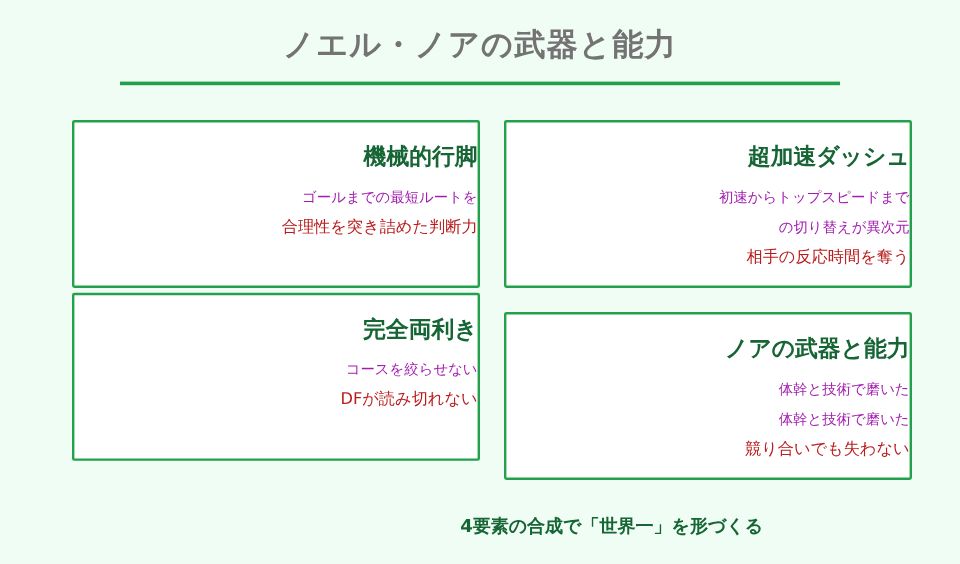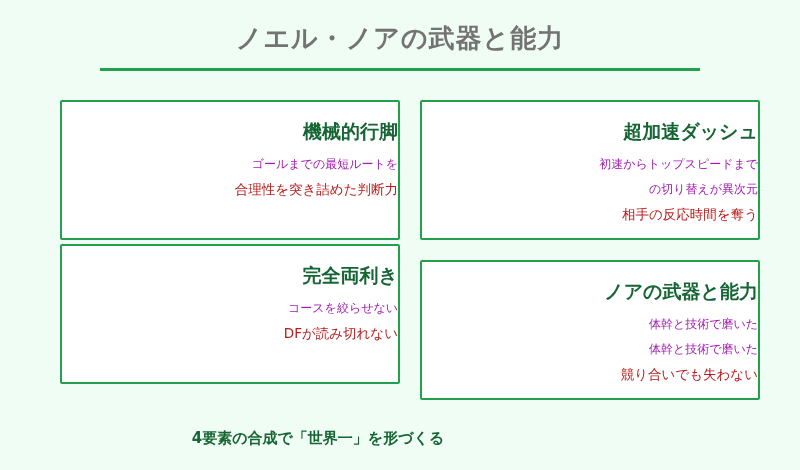--- a/index.html
+++ b/index.html
@@ -28,21 +28,21 @@
     margin-top:16px; font-size:19px; font-weight:bold; color:#166534;
     line-height:26px;
   }
   .card-desc {
     margin-top:8px; font-size:12px; color:#a21caf; line-height:25px;
   }
   .card-note {
     margin-top:2px; font-size:13.5px; color:#b91c1c; line-height:20px;
   }
   .footer {
-    position:absolute; left:0; top:427px; width:636px; text-align:center;
+    position:absolute; left:0; top:427px; width:636px; text-align:right;
     font-size:15px; font-weight:bold; color:#166534; line-height:22px;
   }
 </style>
 </head>
 <body>
 
 <div class="title">ノエル・ノアの武器と能力</div>
 <div class="rule"></div>
 
 <div class="card" style="left:60px; top:100px;">

